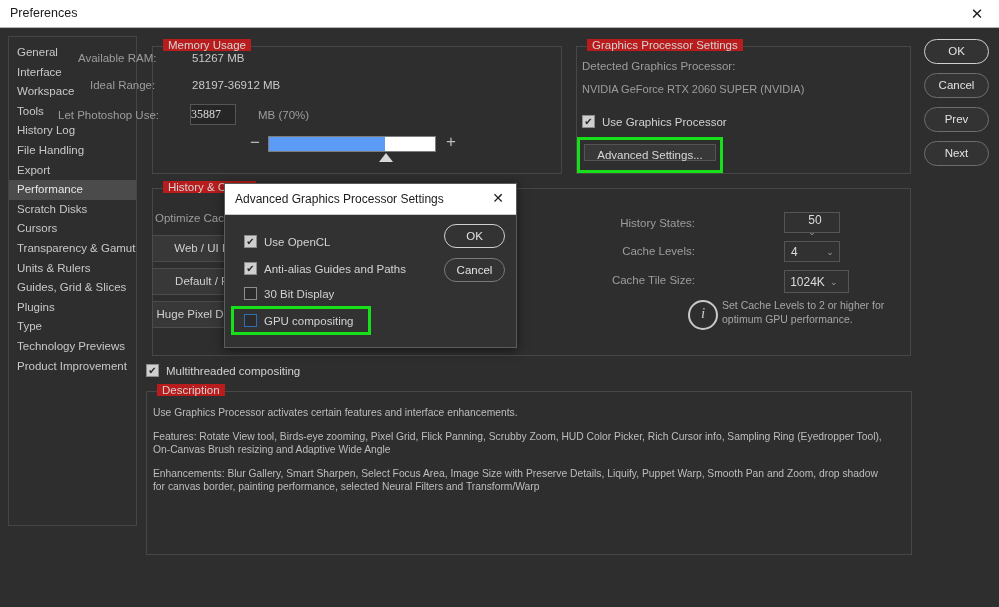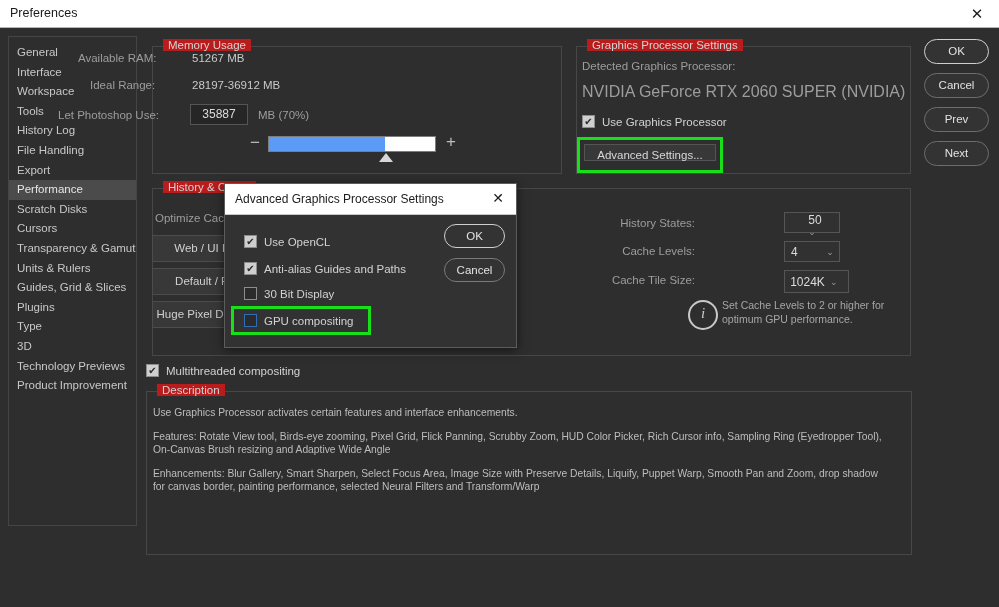--- a/index.html
+++ b/index.html
@@ -53,23 +53,23 @@
   .val{ font-size:11.5px;color:#c9c9c9; }
   
   #memgroup{ left:152px;top:46px;width:410px;height:128px; }
   .row{ position:absolute;display:flex;align-items:center; }
   #mem-avail-label{ left:78px;top:52px; }
   #mem-avail-value{ left:192px;top:52px; }
   #mem-ideal-label{ left:90px;top:79px; }
   #mem-ideal-value{ left:192px;top:79px; }
   #mem-use-label{ left:58px;top:109px; }
   #mem-input{
-    position:absolute;left:190px;top:104px;width:58px;height:21px;
+    position:absolute;left:190px;top:104px;width:46px;height:21px;
     background:#262626;border:1px solid #555;box-sizing:border-box;
-    color:#dcdcdc;font-size:12px;text-align:center;line-height:19px;
+    color:#dcdcdc;font-size:12px;line-height:19px;font-family:Liberation Serif, serif;
   }
   #mem-unit{ position:absolute;left:258px;top:109px; }
   #slider-minus{
     position:absolute;left:248px;top:135px;width:14px;height:18px;
     color:#bdbdbd;font-size:17px;line-height:16px;text-align:center;
   }
   #slider-plus{
     position:absolute;left:444px;top:133px;width:14px;height:18px;
     color:#bdbdbd;font-size:17px;line-height:18px;text-align:center;
   }
@@ -79,21 +79,21 @@
   }
   #slider-fill{ height:100%;background:#5b9bf5; }
   #slider-thumb{
     position:absolute;left:379px;top:153px;width:0;height:0;
     border-left:7px solid transparent;border-right:7px solid transparent;
     border-bottom:9px solid #d8d8d8;
   }
   
   #gpugroup{ left:576px;top:46px;width:335px;height:128px; }
   #gpu-detected-label{ left:582px;top:60px; }
-  #gpu-name{ left:582px;top:83px;font-size:16px;color:#9d9d9d; }
+  #gpu-name{ left:582px;top:83px;font-size:11px;color:#9d9d9d; }
   #gpu-use-row{ left:582px;top:115px; }
   #adv-settings-hl{
     position:absolute;left:577px;top:137px;width:146px;height:36px;
     border:3px solid #17e019;box-sizing:border-box;
   }
   #adv-settings-btn{
     position:absolute;left:584px;top:144px;width:132px;height:17px;
     background:#383838;border:1px solid #545454;box-sizing:border-box;
     color:#d8d8d8;font-size:11.5px;text-align:center;line-height:21px;
   }
@@ -220,21 +220,20 @@
   <div class="side-item">File Handling</div>
   <div class="side-item">Export</div>
   <div class="side-item selected">Performance</div>
   <div class="side-item">Scratch Disks</div>
   <div class="side-item">Cursors</div>
   <div class="side-item">Transparency &amp; Gamut</div>
   <div class="side-item">Units &amp; Rulers</div>
   <div class="side-item">Guides, Grid &amp; Slices</div>
   <div class="side-item">Plugins</div>
   <div class="side-item">Type</div>
-  <div class="side-item">3D</div>
   <div class="side-item">Technology Previews</div>
   <div class="side-item">Product Improvement</div>
 </div>
 
 <div class="group" id="memgroup">
   <span class="legend">Memory Usage</span>
 </div>
 <div class="row lbl" id="mem-avail-label">Available RAM:</div>
 <div class="row val" id="mem-avail-value">51267 MB</div>
 <div class="row lbl" id="mem-ideal-label">Ideal Range:</div>

